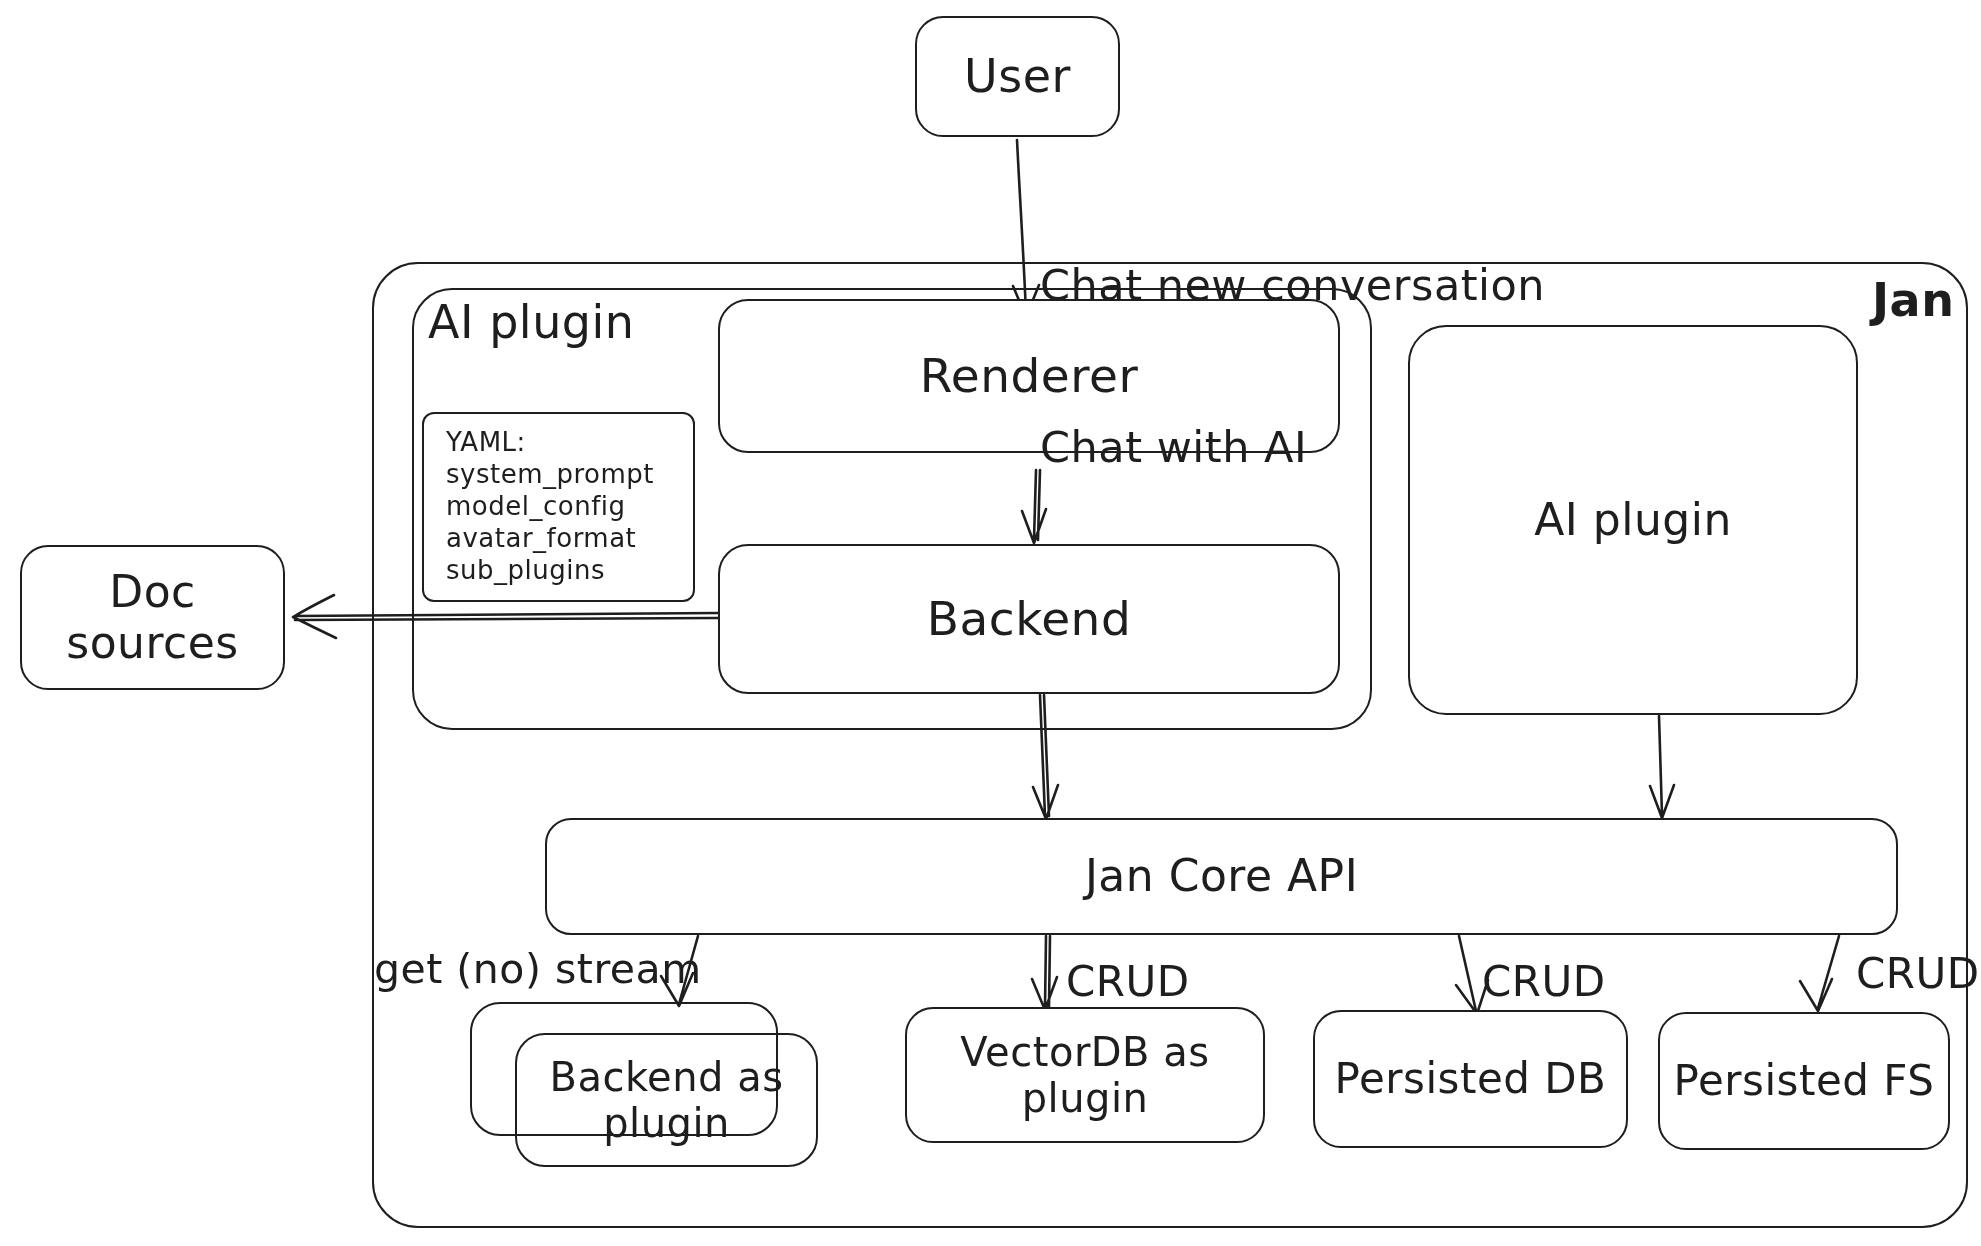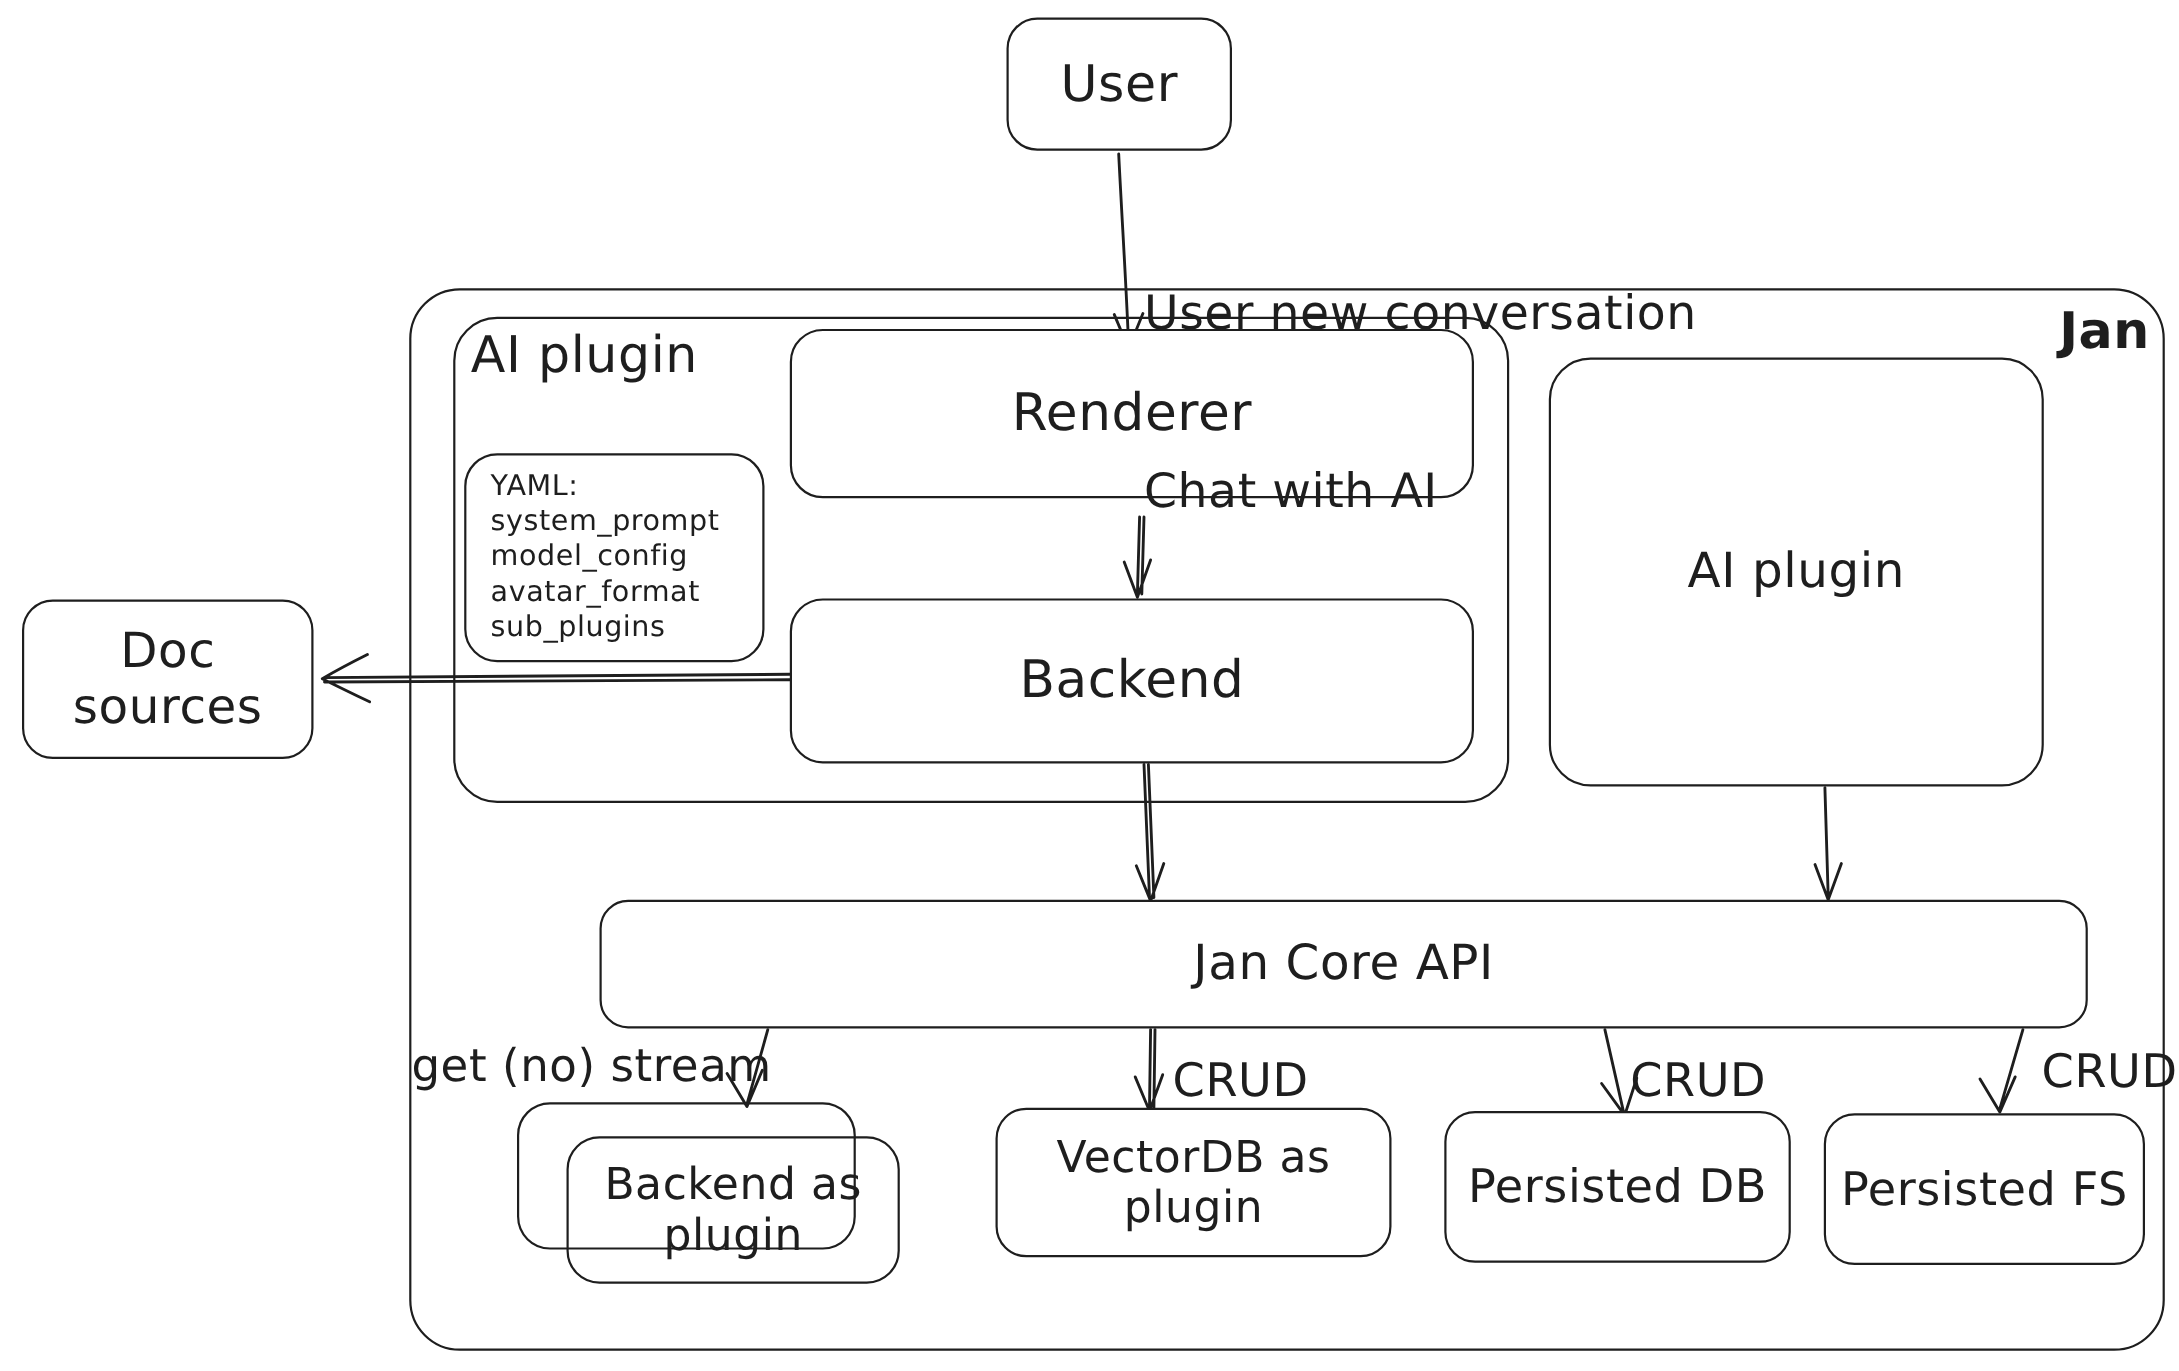--- a/index.html
+++ b/index.html
@@ -28,21 +28,21 @@
     letter-spacing:0.5px;
     line-height:1.25;
   }
   
   #user-box{left:915px;top:16px;width:205px;height:121px;border-radius:28px;font-size:46px;}
   #jan-box{left:372px;top:262px;width:1596px;height:966px;border-radius:46px;background:transparent;}
   #jan-label{left:1872px;top:272px;font-size:46px;font-weight:bold;}
   #ai-plugin-left-box{left:412px;top:288px;width:960px;height:442px;border-radius:40px;}
   #ai-plugin-left-label{left:428px;top:294px;font-size:46px;}
   #renderer-box{left:718px;top:299px;width:622px;height:154px;border-radius:30px;font-size:47px;}
-  #yaml-box{left:422px;top:412px;width:273px;height:190px;border-radius:30px;padding:12px 0 4px 22px;font-size:26px;line-height:32px;text-align:left;display:block;}
+  #yaml-box{left:422px;top:412px;width:273px;height:190px;border-radius:12px;padding:12px 0 4px 22px;font-size:26px;line-height:32px;text-align:left;display:block;}
   #yaml-box div{white-space:pre;}
   #backend-box{left:718px;top:544px;width:622px;height:150px;border-radius:30px;font-size:47px;}
   #ai-plugin-right-box{left:1408px;top:325px;width:450px;height:390px;border-radius:38px;font-size:44px;}
   #doc-sources-box{left:20px;top:545px;width:265px;height:145px;border-radius:28px;font-size:44px;}
   #jan-core-api-box{left:545px;top:818px;width:1353px;height:117px;border-radius:26px;font-size:44px;}
   #models-back-box{left:470px;top:1002px;width:308px;height:134px;border-radius:30px;background:transparent;}
   #models-front-box{left:515px;top:1033px;width:303px;height:134px;border-radius:30px;font-size:40px;background:transparent;}
   #vector-db-box{left:905px;top:1007px;width:360px;height:136px;border-radius:28px;font-size:40px;}
   #persisted-db-box{left:1313px;top:1010px;width:315px;height:138px;border-radius:28px;font-size:42px;}
   #persisted-fs-box{left:1658px;top:1012px;width:292px;height:138px;border-radius:28px;font-size:42px;}
@@ -129,21 +129,21 @@
 
   <div class="box" id="persisted-db-box">
     <span class="node-label">Persisted DB</span>
   </div>
 
   <div class="box" id="persisted-fs-box">
     <span class="node-label">Persisted FS</span>
   </div>
 
   <div class="free-label" id="open-conversation-label">
-    <div>User new conversation</div>
+    <div>Chat new conversation</div>
     <div>Chat with AI</div>
   </div>
 
   <div class="free-label" id="get-no-stream-label">get (no) stream</div>
   <div class="free-label" id="crud-vectordb-label">CRUD</div>
   <div class="free-label" id="crud-persisted-db-label">CRUD</div>
   <div class="free-label" id="crud-persisted-fs-label">CRUD</div>
 
 </div>
 

